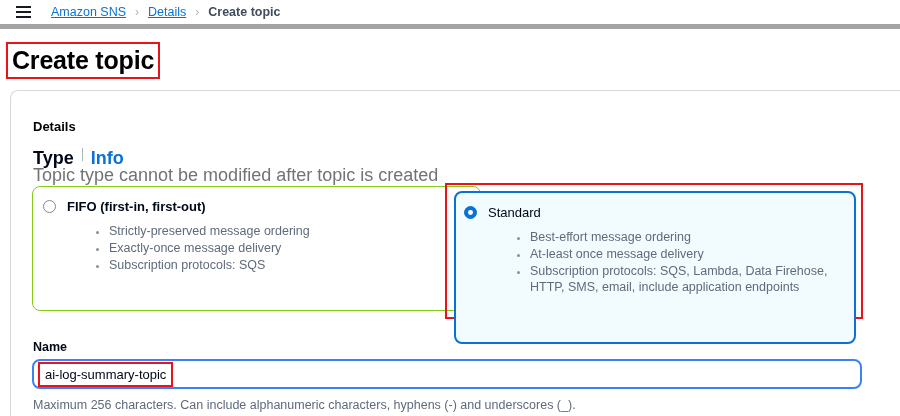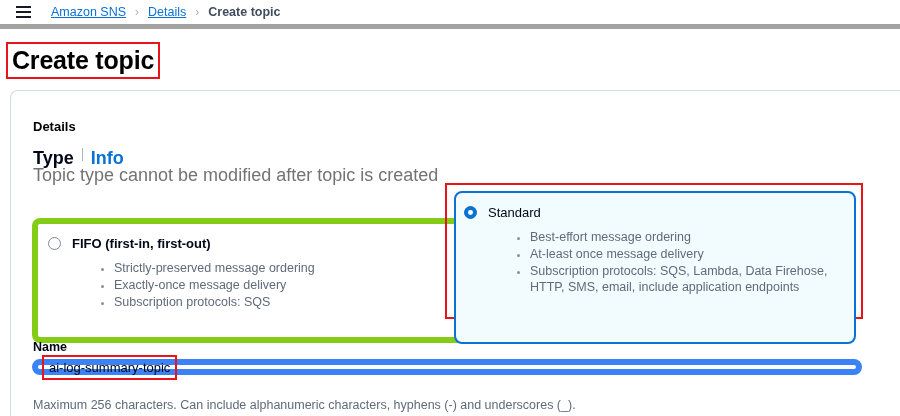--- a/index.html
+++ b/index.html
@@ -125,24 +125,23 @@
 
   
   .option-card {
     position: absolute;
     border-radius: 8px;
     padding: 0;
   }
   #fifo-card {
     left: 21px; top: 95px;
     width: 449px; height: 125px;
-    border: 6px solid #84cc16;
-    background: #ffffff;
-    cursor: pointer;
-    margin-top: 32px;
+    border: 1px solid #84cc16;
+    background: #ffffff;
+    cursor: pointer;
   }
   #standard-red-box {
     position: absolute;
     left: 434px; top: 92px;
     width: 418px; height: 136px;
     border: 2px solid #e8141a;
   }
   #standard-card {
     position: absolute;
     left: 443px; top: 100px;
@@ -210,22 +209,22 @@
   #name-label {
     position: absolute;
     left: 22px; top: 249px;
     font-size: 12.5px;
     font-weight: bold;
     color: #000716;
   }
   #name-input {
     position: absolute;
     left: 21px; top: 268px;
-    width: 830px; height: 16px;
-    border: 6px solid #3b82f6;
+    width: 830px; height: 30px;
+    border: 2px solid #3b82f6;
     border-radius: 8px;
     background: #ffffff;
     display: flex;
     align-items: center;
     padding-left: 4px;
     cursor: text;
   }
   #name-value-box {
     border: 2px solid #e8141a;
     padding: 1px 5px 2px 5px;

